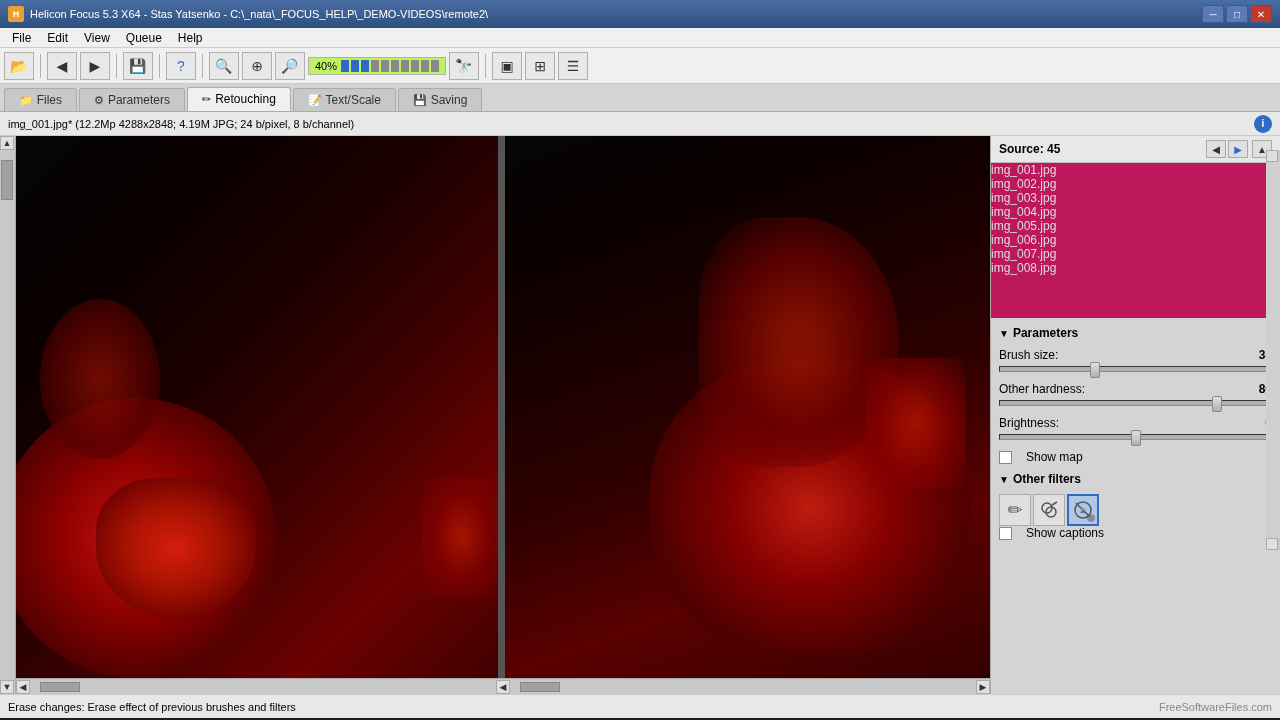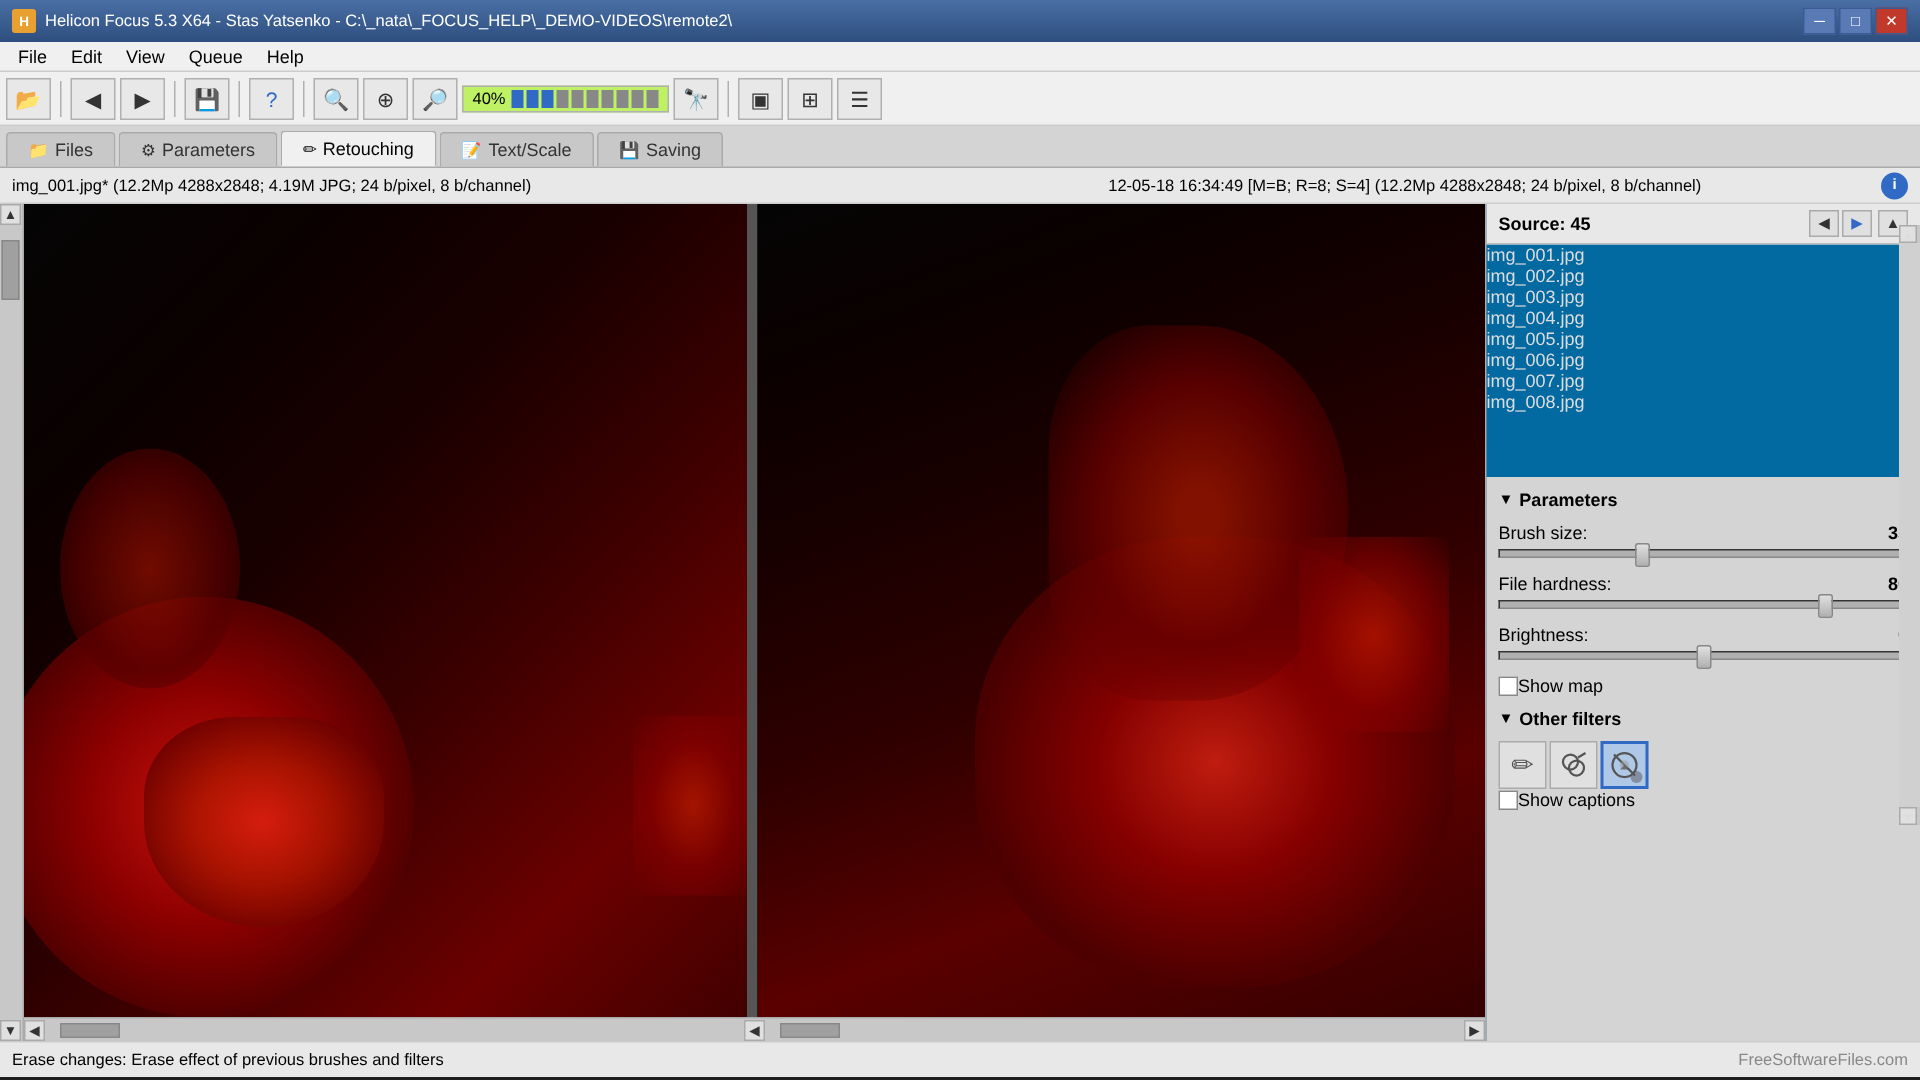--- a/index.html
+++ b/index.html
@@ -37,36 +37,36 @@
     #infobar .info-left { flex: 1; }
     #infobar .info-mid { flex: 1; text-align: center; }
     #infobar .info-icon { width: 18px; height: 18px; background: #316ac5; border-radius: 50%; color: white; display: flex; align-items: center; justify-content: center; font-size: 10px; font-weight: bold; cursor: pointer; margin-left: 8px; }
 
     
     #main { display: flex; height: calc(720px - 28px - 22px - 36px - 28px - 24px - 24px - 24px); }
     .canvas-panel { flex: 1; border-right: 3px solid #555; position: relative; overflow: hidden; background: #1a1a1a; }
     .canvas-panel:last-child { border-right: none; }
 
     
-    #right-panel { width: 290px; background: #0369a1; border-left: 1px solid #aaa; display: flex; flex-direction: column; }
+    #right-panel { width: 290px; background: #be185d; border-left: 1px solid #aaa; display: flex; flex-direction: column; }
     #source-header { background: #e8e8e8; padding: 4px 8px; display: flex; align-items: center; font-size: 12px; color: #000; border-bottom: 1px solid #bbb; }
     #source-header .source-title { flex: 1; font-weight: bold; }
     #source-header .nav-btn { width: 20px; height: 18px; background: #e0e0e0; border: 1px solid #aaa; color: #333; font-size: 10px; display: flex; align-items: center; justify-content: center; cursor: pointer; margin-left: 2px; }
     #source-header .nav-btn.active { color: #316ac5; }
 
     
     #params-panel { flex: 1; padding: 8px; overflow-y: auto; }
     .section-header { display: flex; align-items: center; margin-bottom: 8px; font-weight: bold; font-size: 12px; color: #000; cursor: pointer; }
     .section-header .arrow { margin-right: 4px; font-size: 10px; }
     .param-row { margin-bottom: 10px; }
     .param-label { display: flex; justify-content: space-between; font-size: 12px; color: #000; margin-bottom: 4px; }
     .param-value { font-weight: bold; }
     .slider-track { height: 6px; background: #b0b0b0; border: 1px inset #888; position: relative; border-radius: 0; }
     .slider-thumb { width: 10px; height: 16px; background: linear-gradient(to bottom, #e0e0e0, #b0b0b0); border: 1px solid #888; position: absolute; top: -5px; border-radius: 2px; cursor: pointer; }
-    .checkbox-row { display: flex; align-items: center; gap: 0; font-size: 12px; color: #000; margin-bottom: 8px; cursor: pointer; }
+    .checkbox-row { display: flex; align-items: center; gap: 14px; font-size: 12px; color: #000; margin-bottom: 8px; cursor: pointer; }
     .checkbox { width: 13px; height: 13px; border: 1px solid #888; background: white; display: flex; align-items: center; justify-content: center; font-size: 9px; }
 
     
     .brush-buttons { display: flex; gap: 2px; margin-top: 6px; }
     .brush-btn { width: 32px; height: 32px; background: #e0e0e0; border: 1px solid #aaa; display: flex; align-items: center; justify-content: center; cursor: pointer; font-size: 16px; }
     .brush-btn.active { background: #b0c8e8; border: 2px solid #316ac5; }
 
     
     #statusbar { background: #e8e8e8; height: 24px; display: flex; align-items: center; padding: 0 8px; font-size: 11px; color: #000; border-top: 1px solid #ccc; }
     #statusbar .status-right { margin-left: auto; color: #888; }
@@ -161,21 +161,20 @@
     <span>Text/Scale</span>
   </div>
   <div class="tab">
     <span class="tab-icon">💾</span>
     <span>Saving</span>
   </div>
 </div>
 
 <div id="infobar">
   <div class="info-left">img_001.jpg* (12.2Mp 4288x2848; 4.19M JPG; 24 b/pixel, 8 b/channel)</div>
-  <div class="info-mid">12-05-18 16:34:49 [M=B; R=8; S=4] (12.2Mp 4288x2848; 24 b/pixel, 8 b/channel)</div>
   <div class="info-icon">i</div>
 </div>
 
 <div id="main" style="display:flex; height: calc(720px - 28px - 22px - 36px - 28px - 24px - 24px); overflow: hidden;">
 
   <div id="canvas-wrap">
     <div class="canvas-row">
 
       <div style="display:flex; flex-direction:column; width:16px; background:#c8c8c8; border-right:1px solid #aaa;">
         <div style="width:14px; height:14px; background:#e0e0e0; border:1px solid #aaa; display:flex; align-items:center; justify-content:center; font-size:9px; color:#333;">▲</div>
@@ -265,21 +264,21 @@
           <span>Brush size:</span>
           <span class="param-value">35</span>
         </div>
         <div class="slider-track">
           <div class="slider-thumb" style="left: calc(35% - 5px);"></div>
         </div>
       </div>
 
       <div class="param-row">
         <div class="param-label">
-          <span>File hardness:</span>
+          <span>Other hardness:</span>
           <span class="param-value">80</span>
         </div>
         <div class="slider-track">
           <div class="slider-thumb" style="left: calc(80% - 5px);"></div>
         </div>
       </div>
 
 
       <div class="param-row">
         <div class="param-label">

